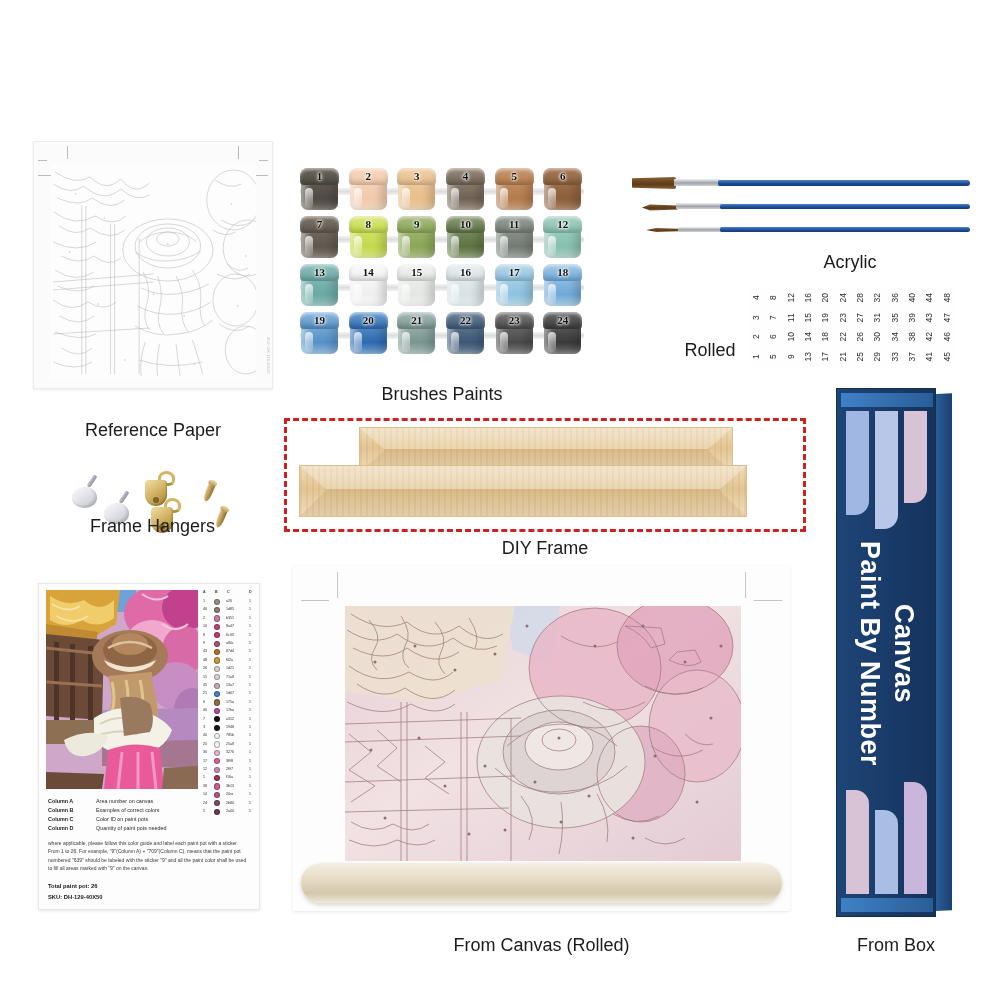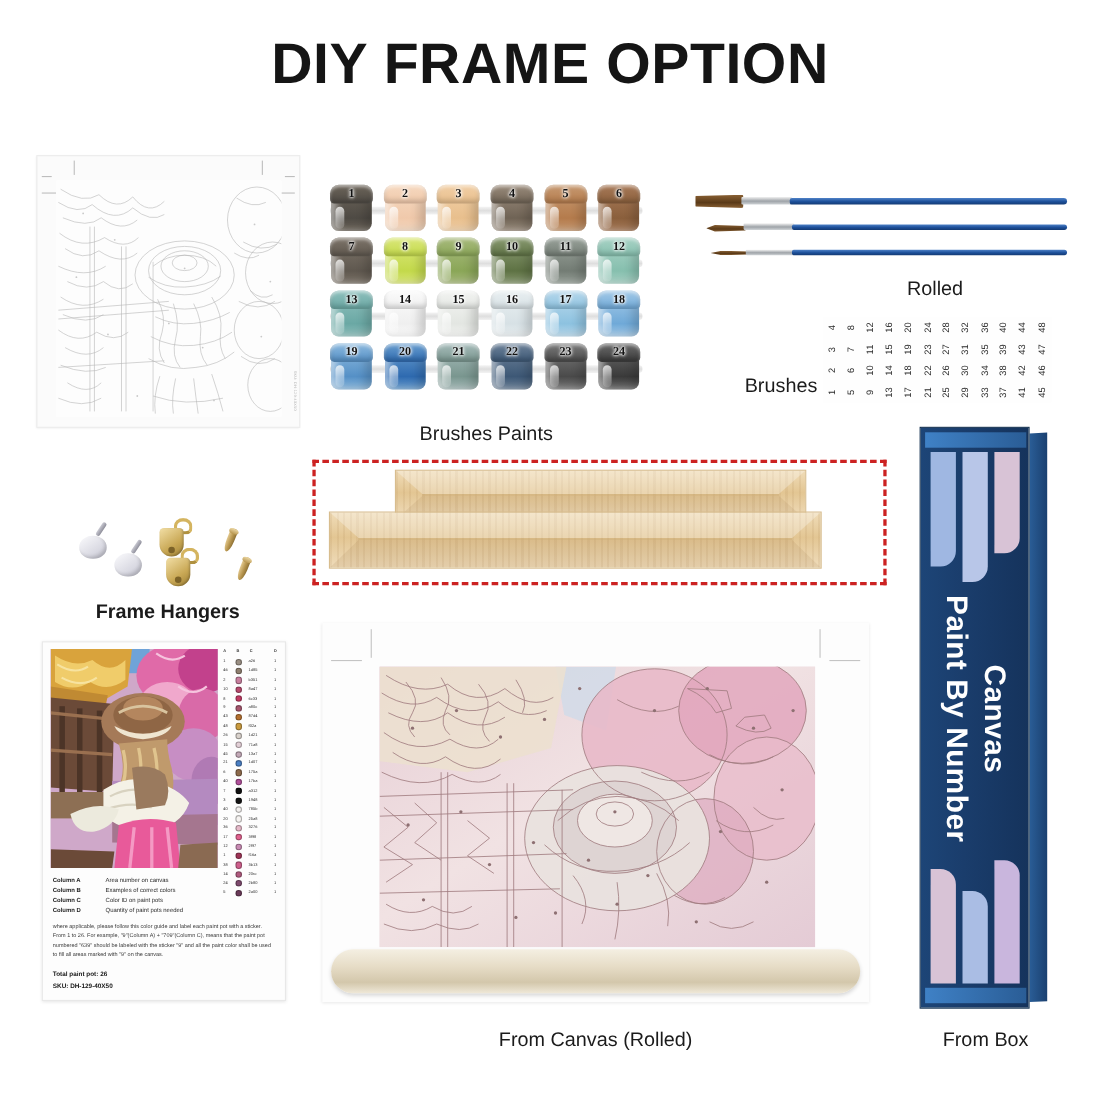--- a/index.html
+++ b/index.html
@@ -270,21 +270,20 @@
     font-size: 27px; font-weight: bold; color: #ffffff;
     letter-spacing: .5px; line-height: 34px; white-space: pre;
     text-align: center;
   }
 </style>
 </head>
 <body>
 
 <div id="page">
 
-  <div class="title">DIY FRAME OPTION</div>
 
   <div id="ref-paper">
     <div class="cropmark" style="left:33px;top:4px;width:1px;height:13px;"></div>
     <div class="cropmark" style="left:4px;top:33px;width:13px;height:1px;"></div>
     <div class="cropmark" style="right:33px;top:4px;width:1px;height:13px;"></div>
     <div class="cropmark" style="right:4px;top:33px;width:13px;height:1px;"></div>
     <div class="cropmark" style="left:4px;top:18px;width:9px;height:1px;"></div>
     <div class="cropmark" style="right:4px;top:18px;width:9px;height:1px;"></div>
     <div id="ref-art">
       <svg viewBox="0 0 200 215" preserveAspectRatio="none">
@@ -359,20 +358,21 @@
             <circle cx="176" cy="40" r=".8"></circle>
           <circle cx="190" cy="92" r=".8"></circle>
             <circle cx="182" cy="142" r=".8"></circle>
           <circle cx="72" cy="196" r=".8"></circle>
             <circle cx="140" cy="200" r=".8"></circle>
         </g>
       </svg>
     </div>
     <div id="ref-side-code">SKU: DH-129-40X50</div>
   </div>
+  <div class="caption" style="left:33px;top:420px;width:240px;">Reference Paper</div>
 
   <div id="paints">
       <div class="pot-row" style="top: 0px;">
         <div class="pot-rail"></div>
         <div class="pot" style="left: 3px;">
           <div class="body" style="background: linear-gradient(rgb(108, 100, 89), rgb(78, 74, 68) 70%, rgb(108, 100, 89));"></div>
           <div class="lid" style="background: linear-gradient(rgb(108, 100, 89), rgb(78, 74, 68));"></div>
           <div class="gloss"></div>
           <div class="num">1</div>
         </div>
@@ -540,21 +540,21 @@
       <div class="ferrule" style="left:58px;top:2px;width:46px;height:6px;"></div>
       <div class="handle" style="left:102px;top:3px;width:250px;height:5px;"></div>
     </div>
     <div class="brush" style="top:48px;">
       <div class="bristle" style="left:28px;top:4px;width:34px;height:4px;
            clip-path: polygon(0 50%, 30% 0, 100% 18%, 100% 82%, 30% 100%); border-radius:2px;"></div>
       <div class="ferrule" style="left:60px;top:3px;width:44px;height:5px;"></div>
       <div class="handle" style="left:102px;top:3px;width:250px;height:5px;"></div>
     </div>
   </div>
-  <div class="caption" style="left:760px;top:252px;width:180px;">Rolled</div>
+  <div class="caption" style="left:760px;top:252px;width:180px;">Acrylic</div>
 
   <div id="sticker">
       <div class="st-col" style="left: 0px; width: 17.3333px;">
         <div class="st-num" style="top: 0px; width: 17.3333px; height: 19.5px; line-height: 19.5px;">4</div>
         <div class="st-num" style="top: 19.5px; width: 17.3333px; height: 19.5px; line-height: 19.5px;">3</div>
         <div class="st-num" style="top: 39px; width: 17.3333px; height: 19.5px; line-height: 19.5px;">2</div>
         <div class="st-num" style="top: 58.5px; width: 17.3333px; height: 19.5px; line-height: 19.5px;">1</div>
       </div>
       <div class="st-col" style="left: 17.3333px; width: 17.3333px;">
         <div class="st-num" style="top: 0px; width: 17.3333px; height: 19.5px; line-height: 19.5px;">8</div>
@@ -616,38 +616,39 @@
         <div class="st-num" style="top: 39px; width: 17.3333px; height: 19.5px; line-height: 19.5px;">42</div>
         <div class="st-num" style="top: 58.5px; width: 17.3333px; height: 19.5px; line-height: 19.5px;">41</div>
       </div>
       <div class="st-col" style="left: 190.667px; width: 17.3333px;">
         <div class="st-num" style="top: 0px; width: 17.3333px; height: 19.5px; line-height: 19.5px;">48</div>
         <div class="st-num" style="top: 19.5px; width: 17.3333px; height: 19.5px; line-height: 19.5px;">47</div>
         <div class="st-num" style="top: 39px; width: 17.3333px; height: 19.5px; line-height: 19.5px;">46</div>
         <div class="st-num" style="top: 58.5px; width: 17.3333px; height: 19.5px; line-height: 19.5px;">45</div>
       </div>
     </div>
-  <div class="caption" style="left:640px;top:340px;width:140px;">Brushes</div>
+  <div class="caption" style="left:640px;top:340px;width:140px;">Rolled</div>
 
   <div id="frame-box">
     <div class="wood" style="left:72px;top:6px;width:374px;height:46px;">
       <svg class="bevel" viewBox="0 0 374 46" preserveAspectRatio="none">
         <path d="M0 0 L24 22 L350 22 L374 0 Z" fill="rgba(255,255,255,.28)"></path>
         <path d="M0 46 L24 24 L350 24 L374 46 Z" fill="rgba(150,110,60,.12)"></path>
         <path d="M24 23 L350 23" stroke="#c6a46f" stroke-width=".8"></path>
       </svg>
     </div>
     <div class="wood" style="left:12px;top:44px;width:448px;height:52px;">
       <svg class="bevel" viewBox="0 0 448 52" preserveAspectRatio="none">
         <path d="M0 0 L26 24 L422 24 L448 0 Z" fill="rgba(255,255,255,.28)"></path>
         <path d="M0 52 L26 26 L422 26 L448 52 Z" fill="rgba(150,110,60,.12)"></path>
         <path d="M26 25 L422 25" stroke="#c6a46f" stroke-width=".8"></path>
       </svg>
     </div>
   </div>
+  <div class="caption" style="left:284px;top:538px;width:522px;">DIY Frame</div>
 
   <div id="hangers">
     <div>
       <div class="hook-pin" style="left:24px;top:6px;"></div>
       <div class="hook-body" style="left:6px;top:19px;"></div>
     </div>
     <div>
       <div class="hook-pin" style="left:56px;top:22px;"></div>
       <div class="hook-body" style="left:38px;top:35px;"></div>
     </div>
@@ -659,21 +660,21 @@
     </div>
     <div>
       <div class="dring-ring" style="left:98px;top:30px;"></div>
       <div class="dring-plate" style="left:85px;top:39px;">
         <div class="dring-hole"></div>
       </div>
     </div>
     <div class="screw" style="left:140px;top:12px;transform:rotate(22deg);"></div>
     <div class="screw" style="left:152px;top:38px;transform:rotate(22deg);"></div>
   </div>
-  <div class="caption" style="left:45px;top:546px;width:215px;font-weight:bold;">Frame Hangers</div>
+  <div class="caption" style="left:45px;top:516px;width:215px;">Frame Hangers</div>
 
   <div id="instructions">
     <div id="ins-art">
       <svg viewBox="0 0 152 199" preserveAspectRatio="none">
         <rect width="152" height="199" fill="#cfa8c9"></rect>
 
         <rect x="60" y="0" width="30" height="22" fill="#6fa3d8"></rect>
 
         <path d="M0 0 L74 0 L70 34 L46 48 L0 44 Z" fill="#d9a33c"></path>
         <path d="M4 6 q18 12 34 4 q16 14 30 0 L68 28 q-16 12 -32 2 q-16 10 -32 0 Z" fill="#f0cc6a"></path>

